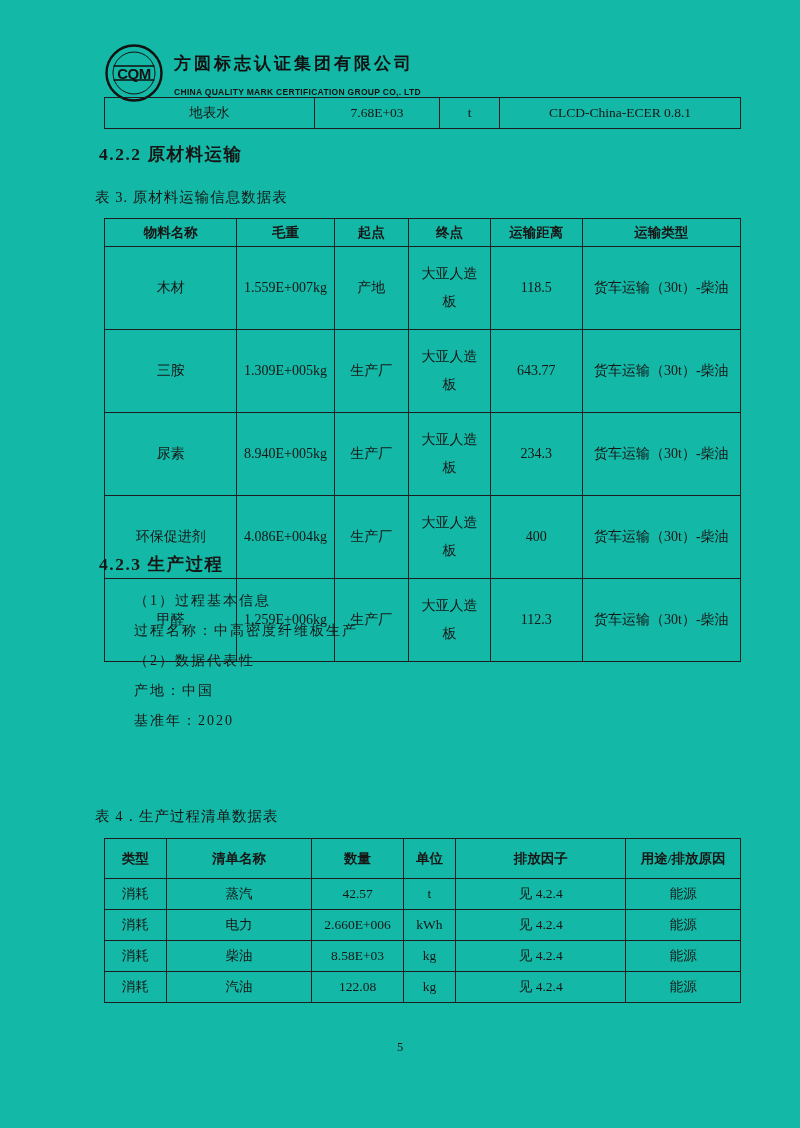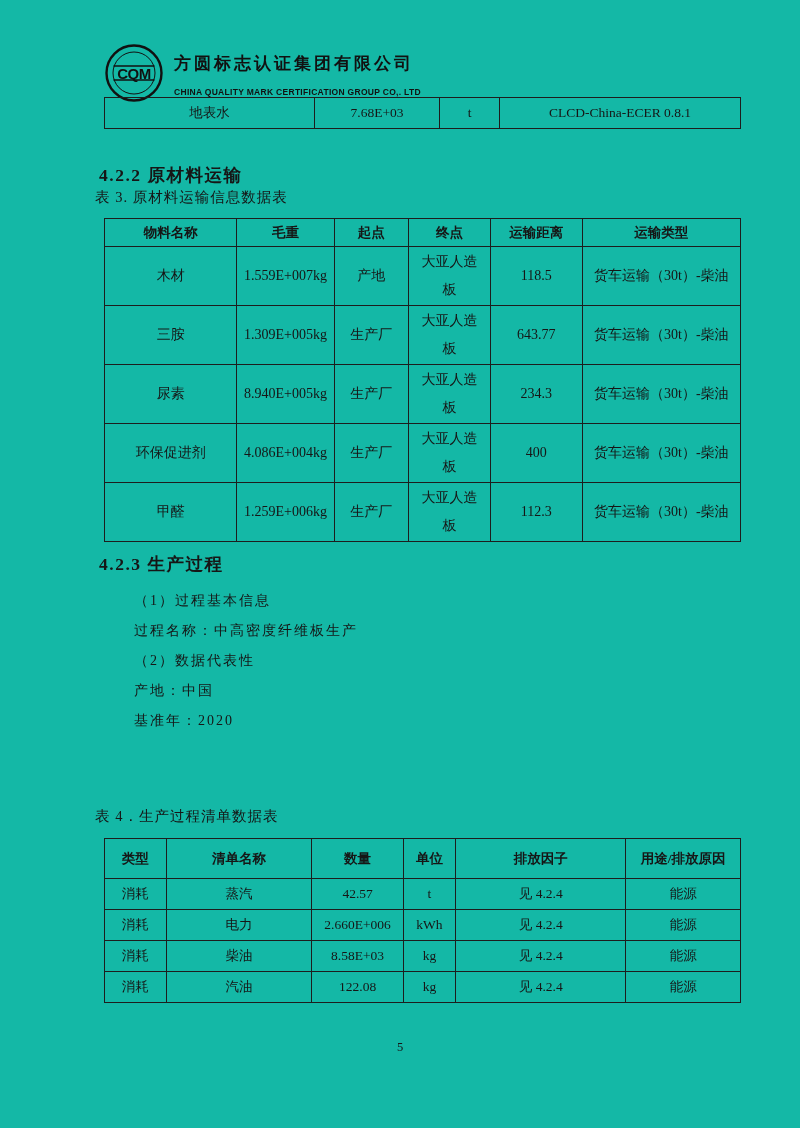--- a/index.html
+++ b/index.html
@@ -28,32 +28,32 @@
     padding:1px 4px; overflow:hidden;
   }
   th { font-weight:bold; }
   
   .top-table { top:97px; font-size:13.5px; }
   .top-table td { height:28px; }
   
   .t3 { top:218px; font-size:14px; }
   .t3 th { height:25px; font-size:13.5px; }
   .t3 td { height:54px; line-height:2.0; }
-  .t3 td:nth-child(4) { padding:1px 10px; }
+  .t3 td:nth-child(4) { padding:13px 10px; }
   .t3 td:last-child { white-space:nowrap; }
   
   .t4 { top:838px; font-size:13.5px; }
   .t4 th { height:37px; }
   .t4 td { height:28px; }
   
   .heading {
     position:absolute; left:99px; font-size:17.5px; font-weight:bold;
     letter-spacing:1.5px; white-space:nowrap;
   }
-  .h422 { top:163px; }
+  .h422 { top:142px; }
   .h423 { top:552px; }
   .tbl-title {
     position:absolute; left:95px; width:637px; 
     font-size:14.5px; letter-spacing:1px;
   }
   .t3-title { top:188px; }
   .t4-title { top:807px; }
   .paras { position:absolute; left:134px; top:586px; }
   .paras p {
     margin:0; height:30px; line-height:30px; font-size:14px; letter-spacing:2px;

